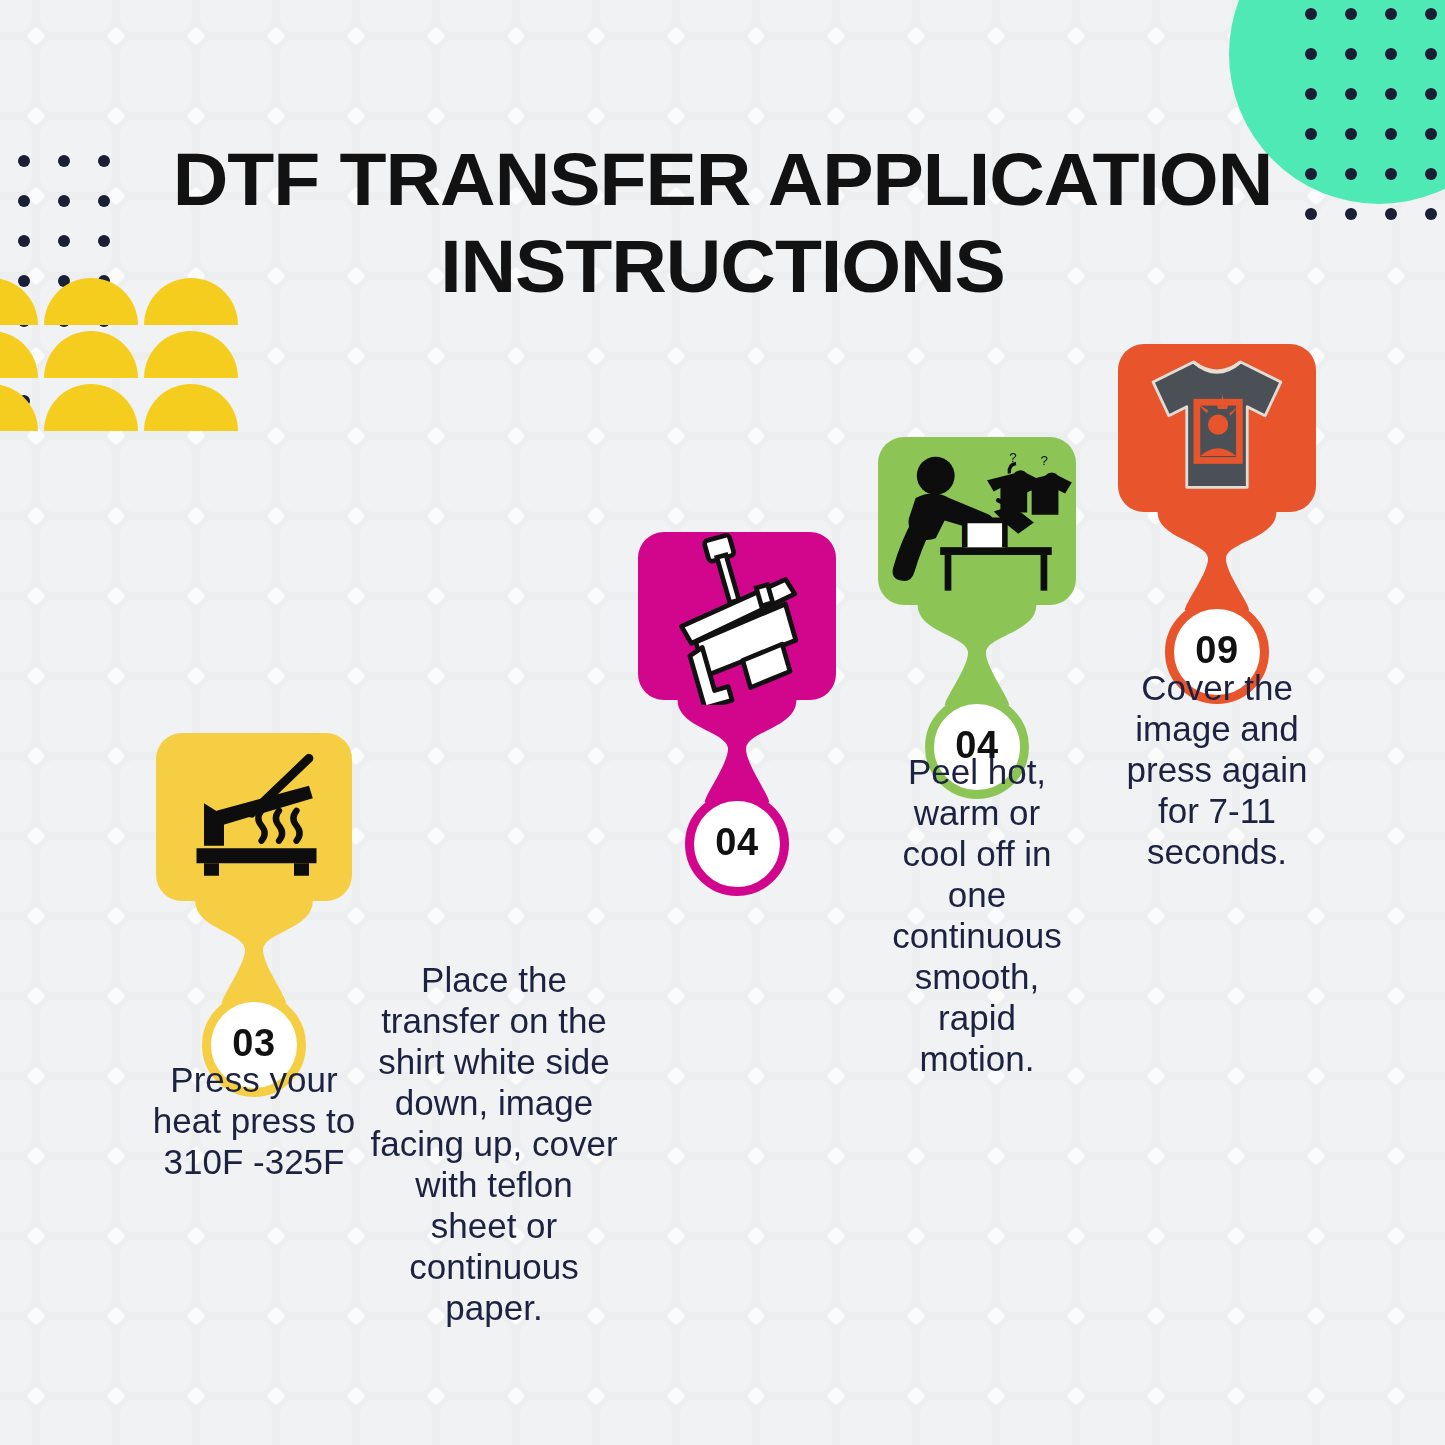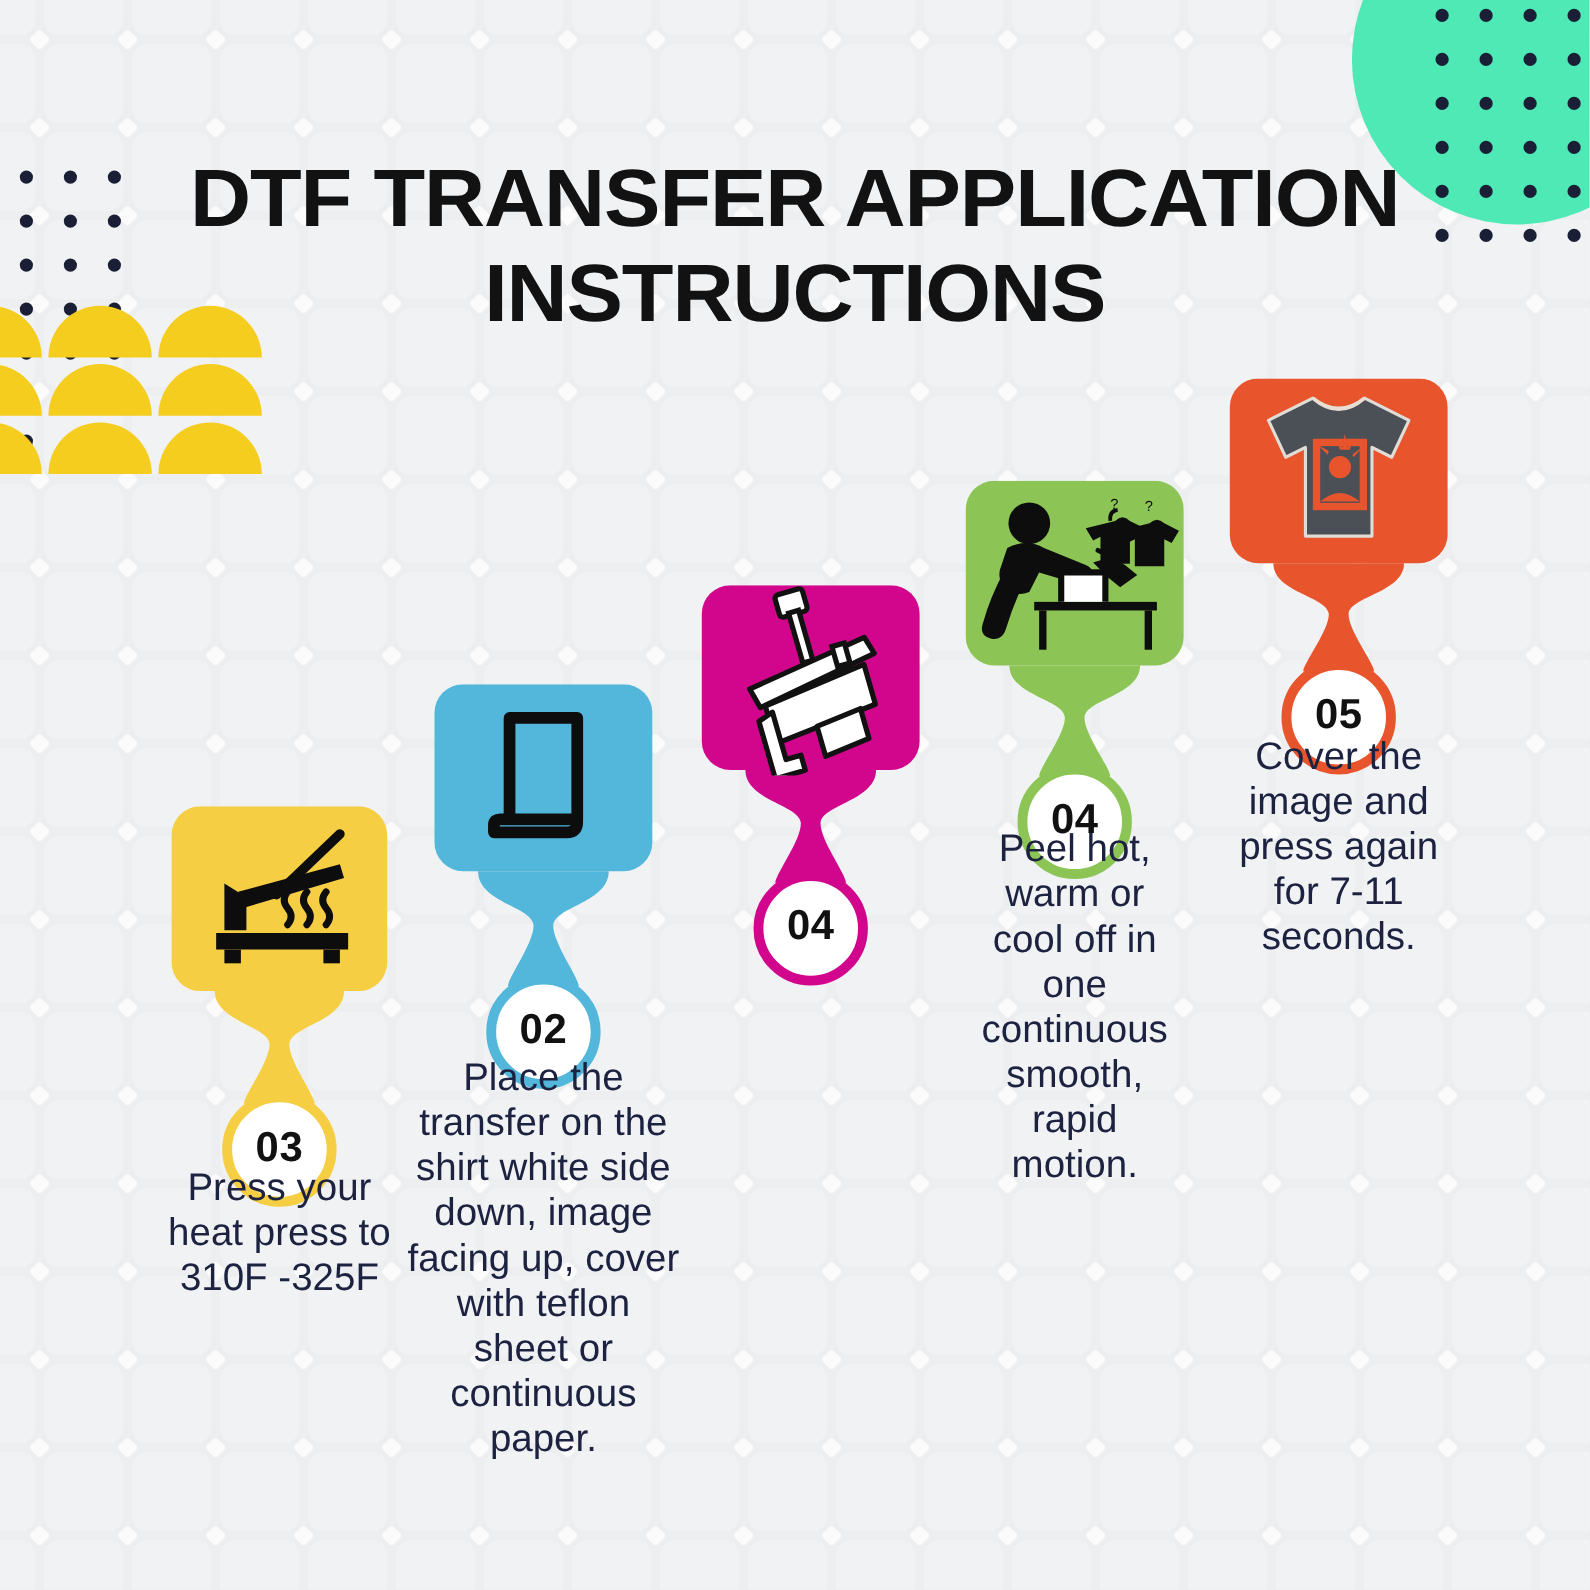--- a/index.html
+++ b/index.html
@@ -866,41 +866,20 @@
         <g fill="none" stroke="#0d0d0d" stroke-width="5" stroke-linecap="round">
           <path d="M66 74 q5 -6 0 -12 q-5 -6 0 -12"></path>
           <path d="M80 74 q5 -6 0 -12 q-5 -6 0 -12"></path>
           <path d="M94 74 q5 -6 0 -12 q-5 -6 0 -12"></path>
         </g>
       </svg>
       </div>
       <div class="badge-num" style="top: 289px;">03</div>
     </div>
     <div class="step-text" style="left: 254px; top: 1060px; width: 236px;">Press your heat press to 310F -325F</div>
-    <div class="step" style="left: 385px; top: 622px; width: 218px;">
-      <div>
-        <svg class="pin" width="218" height="377" viewBox="0 0 218 377">
-      <path d="M 49.6 170
-    C 49.6 198.2 98 201.96 100 218.88
-    C 101 233.92 76.75999999999999 267.12 76.75999999999999 274.4
-    L 141.24 274.4
-    C 141.24 267.12 117 233.92 118 218.88
-    C 120 201.96 168.4 198.2 168.4 170 Z" fill="#53B7DC"></path>
-      <rect x="10" y="0" width="198" height="170" rx="26" fill="#53B7DC"></rect>
-      <circle cx="109" cy="316" r="47.5" fill="#ffffff" stroke="#53B7DC" stroke-width="9"></circle>
-    </svg>
-      </div>
-      <div class="icon-layer" style="left: 0px; top: 0px; width: 218px; height: 170px; display: flex; align-items: center; justify-content: center;">
-        <svg viewBox="0 0 120 120" width="142" height="142">
-        <path d="M22 102 L22 96 Q22 92 27 92 L86 92 L86 14 L34 14 L34 92" fill="none" stroke="#0d0d0d" stroke-width="9" stroke-linejoin="round"></path>
-        <path d="M22 102 L78 102 Q86 102 86 94" fill="none" stroke="#0d0d0d" stroke-width="9" stroke-linecap="round"></path>
-      </svg>
-      </div>
-      <div class="badge-num" style="top: 293px;">02</div>
-    </div>
     <div class="step-text" style="left: 494px; top: 960px; width: 250px;">Place the transfer on the shirt white side down, image facing up, cover with teflon sheet or continuous paper.</div>
     <div class="step" style="left: 628px; top: 532px; width: 218px;">
       <div>
         <svg class="pin" width="218" height="373" viewBox="0 0 218 373">
       <path d="M 49.6 168
     C 49.6 195.6 98 199.28 100 215.84
     C 101 230.56 76.75999999999999 263.12 76.75999999999999 270.4
     L 141.24 270.4
     C 141.24 263.12 117 230.56 118 215.84
     C 120 199.28 168.4 195.6 168.4 168 Z" fill="#D1068C"></path>
@@ -984,16 +963,16 @@
         <rect x="57" y="52" width="38" height="52" fill="none" stroke="#e8542c" stroke-width="6"></rect>
         <g fill="#e8542c">
           <path d="M76 58 l-3 -10 l5 8 l2 -11 l2 11 l5 -8 l-3 10 z"></path>
           <path d="M66 62 l-8 -8 l9 5 z"></path>
           <path d="M86 62 l9 -7 l-8 9 z"></path>
           <circle cx="76" cy="72" r="9"></circle>
           <path d="M60 100 q16 -14 32 0 z"></path>
         </g>
       </svg>
       </div>
-      <div class="badge-num" style="top: 285px;">05</div>
+      <div class="badge-num" style="top: 285px;">09</div>
     </div>
     <div class="step-text" style="left: 1217px; top: 668px; width: 192px;">Cover the image and press again for 7-11 seconds.</div>
   </div>
 
 </body></html>

